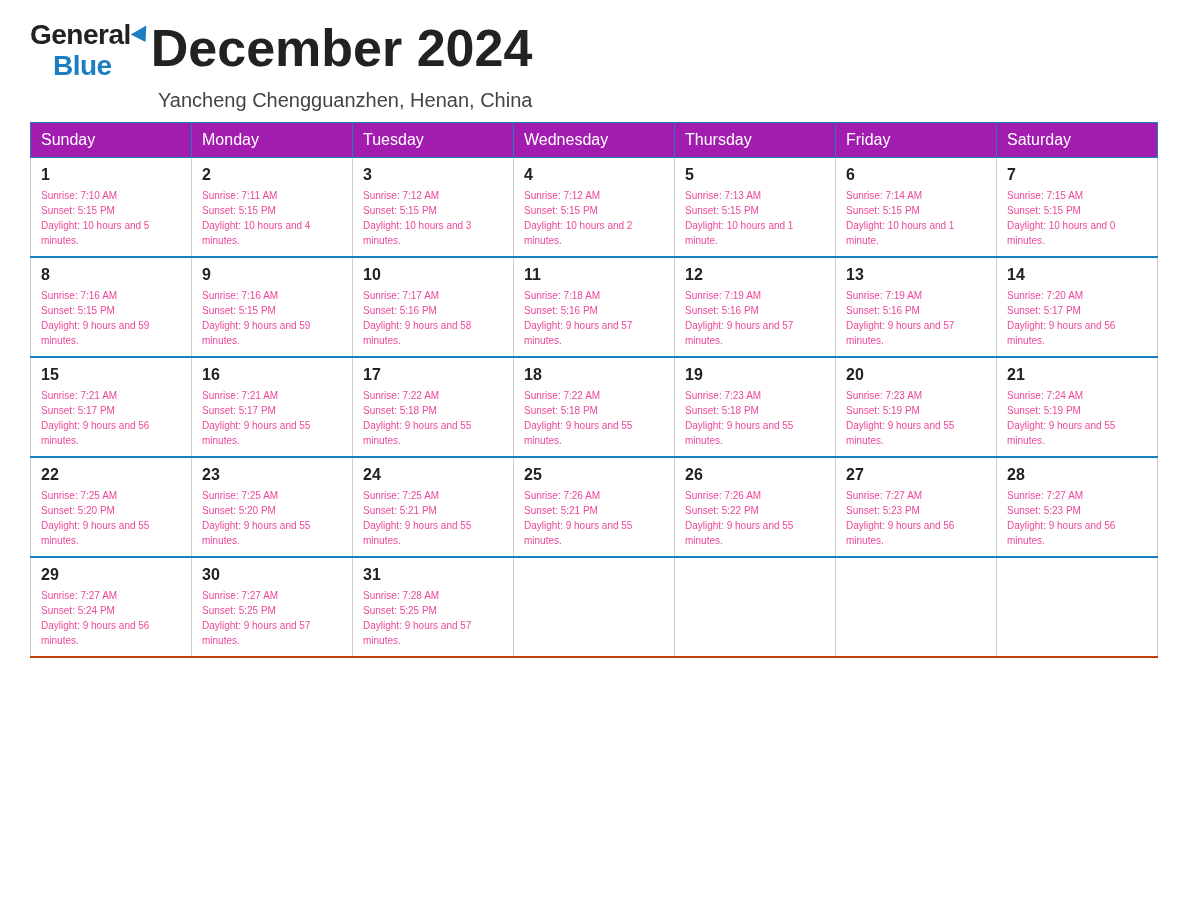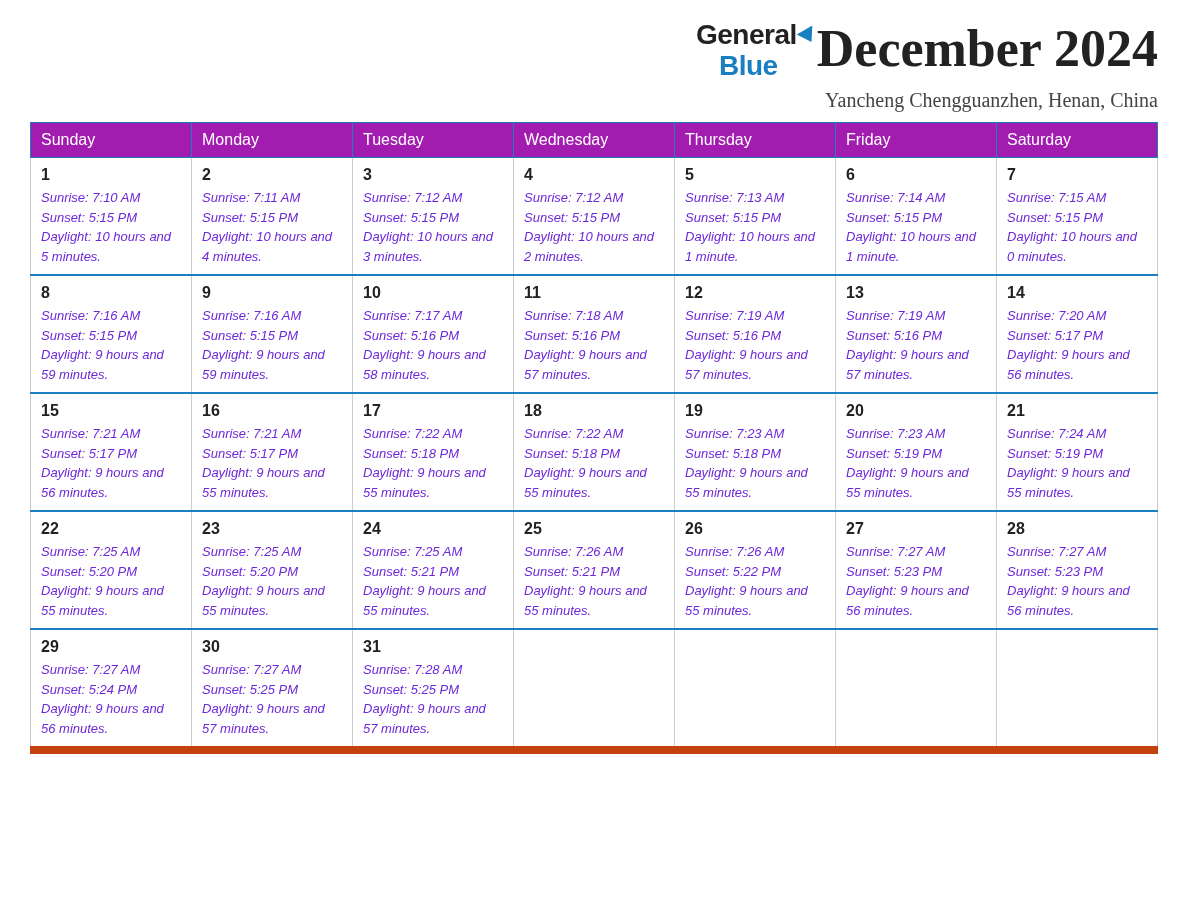--- a/index.html
+++ b/index.html
@@ -5,21 +5,21 @@
     * { box-sizing: border-box; margin: 0; padding: 0; }
     body {
       font-family: Arial, sans-serif;
       background: #fff;
       padding: 20px 30px;
       width: 1188px;
       min-height: 918px;
     }
     .header {
       display: flex;
-      justify-content: flex-end;
+      justify-content: flex-start;
       align-items: flex-start;
       margin-bottom: 10px;
     }
     .logo {
       display: flex;
       flex-direction: column;
       line-height: 1.1;
     }
     .logo-general {
       font-size: 28px;
@@ -42,21 +42,20 @@
       border-right: 9px solid transparent;
       border-top: 14px solid #1a7fc1;
       margin-left: 2px;
       vertical-align: middle;
       transform: rotate(-30deg);
       position: relative;
       top: -4px;
     }
     .title-area {
       text-align: right;
-      font-family: Liberation Serif, serif;
     }
     .month-title {
       font-size: 52px;
       font-weight: bold;
       color: #222;
       line-height: 1.1;
     }
     .location {
       font-size: 20px;
       color: #444;
@@ -80,34 +79,33 @@
       vertical-align: top;
       padding: 8px 10px;
       border: 1px solid #ccc;
       border-bottom: 2px solid #1a7fc1;
       font-size: 13px;
       color: #333;
       width: 14.28%;
       min-height: 110px;
     }
     .calendar tr:last-child td {
-      border-bottom: 8px solid #c2410c;
+      border-bottom: 2px solid #c2410c;
     }
     .day-num {
       font-size: 16px;
       font-weight: bold;
       color: #222;
       display: block;
       margin-bottom: 4px;
     }
     .day-info {
-      font-size: 13px;
-      color: #6d28d9;
+      font-size: 10px;
+      color: #ec4899;
       line-height: 1.5;
-      font-style: italic;
     }
     .empty-cell {
       background: #fff;
     }
   </style>
 </head>
 <body>
 
 <div class="header">
   <div class="logo">

